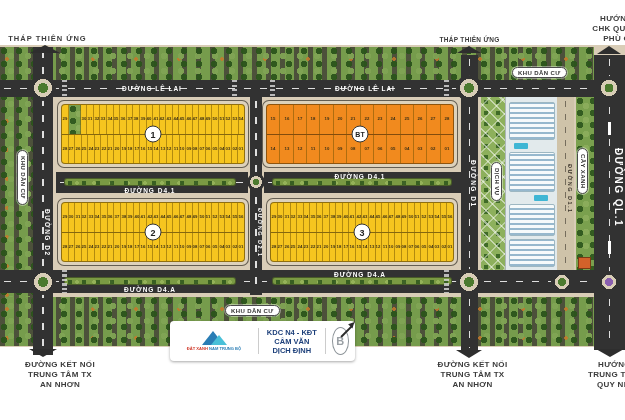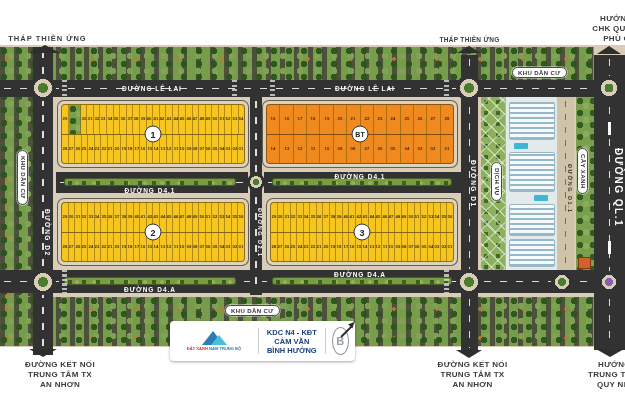--- a/index.html
+++ b/index.html
@@ -835,21 +835,21 @@
           <div class="t2"></div>
         </div>
       <div class="logo-line">
         <span class="red">ĐẤT XANH</span>
         <span class="blue">NAM TRUNG BỘ</span>
       </div>
     </div>
     <div class="sep"></div>
     <div class="proj">
       <div>KDC N4 - KĐT CẨM VĂN</div>
-      <div>BÌNH HƯỚNG</div>
+      <div>DỊCH ĐỊNH</div>
     </div>
     <div class="sep"></div>
     <div class="compass">
       <span>B</span>
       <div class="needle"></div>
     </div>
   </div>
 
 </div>
 

